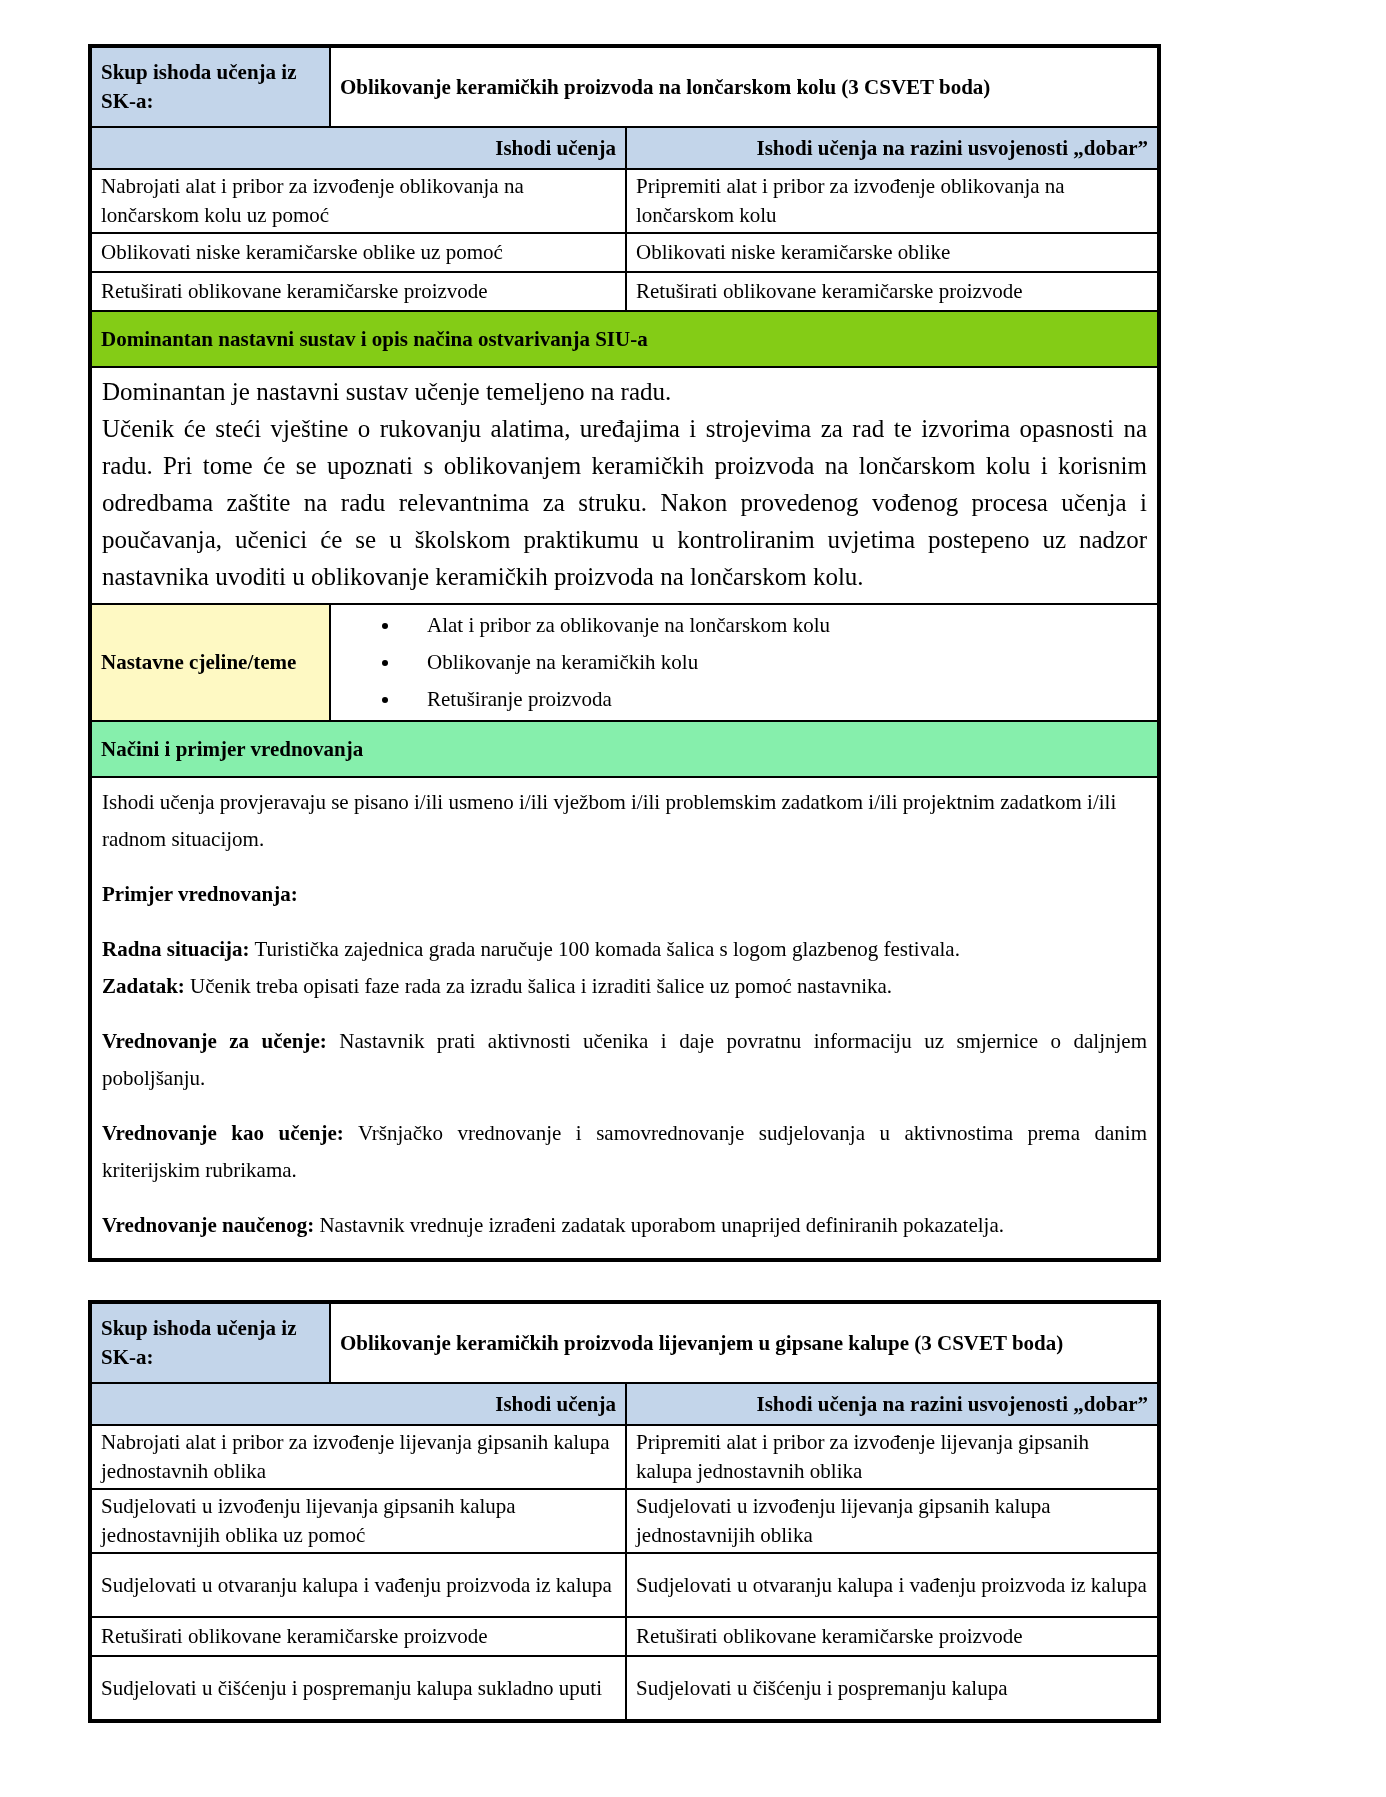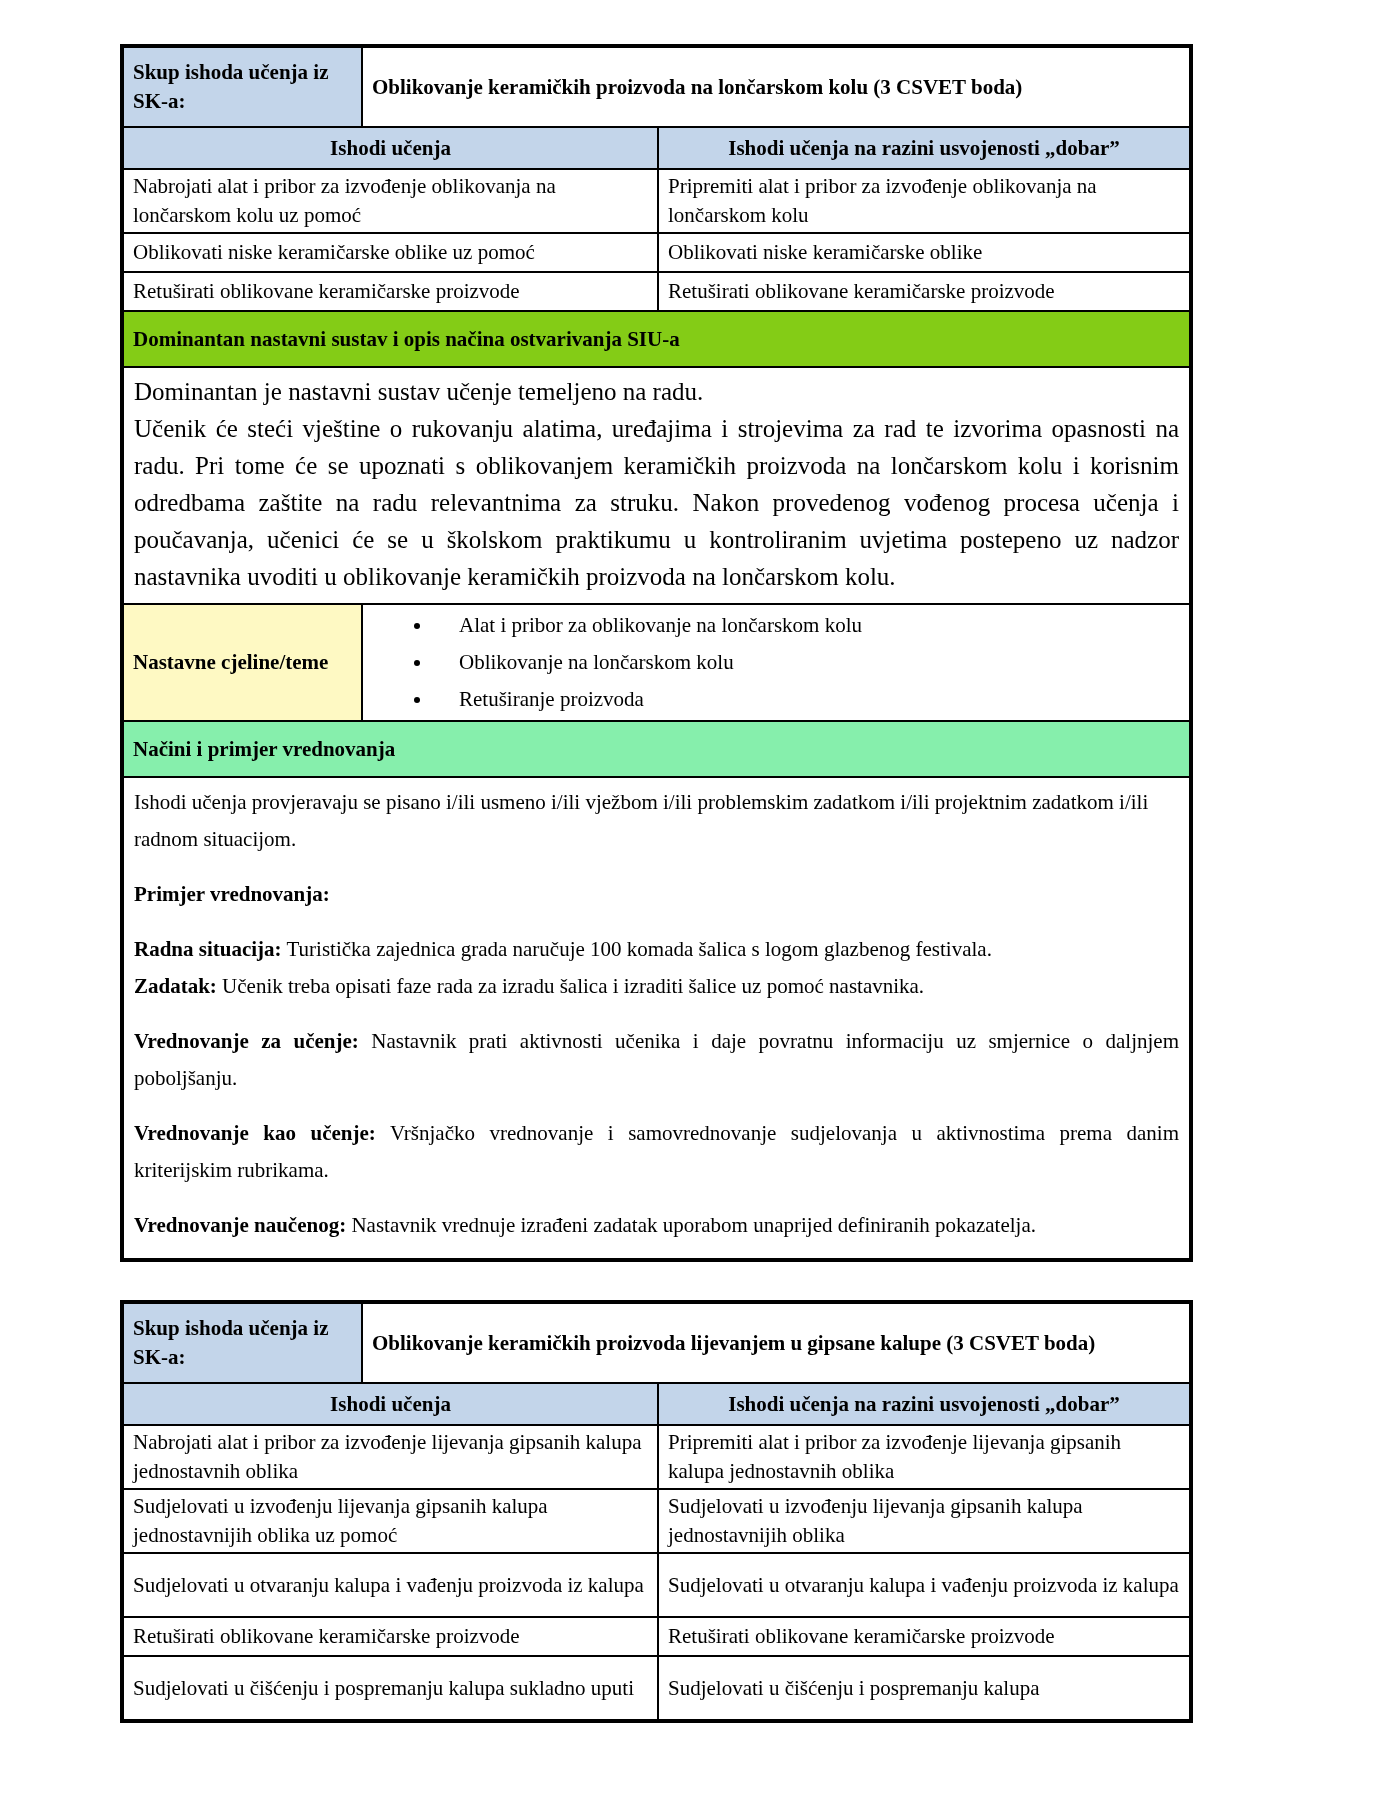--- a/index.html
+++ b/index.html
@@ -8,36 +8,36 @@
     background: #ffffff;
     color: #000000;
     font-family: "Liberation Serif", "DejaVu Serif", serif;
   }
   .page { position: relative; width: 1386px; height: 1797px; overflow: hidden; background: #fff; }
 
   table.tbl {
     border-collapse: collapse;
     table-layout: fixed;
     width: 1069px;
-    margin-left: 120px;
+    margin-left: 88px;
     border: 4px solid #000;
   }
   #table1 { margin-top: 44px; }
   #table2 { margin-top: 38px; }
 
   .tbl td {
     border: 2px solid #000;
     font-size: 21px;
     line-height: 29px;
     padding: 2px 9px;
     vertical-align: middle;
     overflow: hidden;
   }
   .b   { font-weight: bold; }
-  .ctr { text-align: center; }
+  .ctr { text-align: right; }
   .blue { background: #C3D5EA; }
   .just { text-align: justify; }
 
   
   .h78 td { height: 74px; }
   .h40 td { height: 36px; }
   .h62 td { height: 58px; }
   .h54 td { height: 50px; }
   .h37 td { height: 33px; }
   .h113 td { height: 109px; }
@@ -95,21 +95,21 @@
         <td class="para-cell" colspan="3">
           <p>Dominantan je nastavni sustav učenje temeljeno na radu.</p>
           <p class="just">Učenik će steći vještine o rukovanju alatima, uređajima i strojevima za rad te izvorima opasnosti na radu. Pri tome će se upoznati s oblikovanjem keramičkih proizvoda na lončarskom kolu i korisnim odredbama zaštite na radu relevantnima za struku. Nakon provedenog vođenog procesa učenja i poučavanja, učenici će se u školskom praktikumu u kontroliranim uvjetima postepeno uz nadzor nastavnika uvoditi u oblikovanje keramičkih proizvoda na lončarskom kolu.</p>
         </td>
       </tr>
       <tr class="h113">
         <td class="blue b" style="background: #fef9c3;">Nastavne cjeline/teme</td>
         <td class="units-cell" colspan="2">
           <ul>
             <li>Alat i pribor za oblikovanje na lončarskom kolu</li>
-            <li>Oblikovanje na lončarskom kolu</li>
+            <li>Oblikovanje na keramičkih kolu</li>
             <li>Retuširanje proizvoda</li>
           </ul>
         </td>
       </tr>
       <tr class="h54">
         <td class="blue b" colspan="3" style="background: #86efac;">Načini i primjer vrednovanja</td>
       </tr>
       <tr>
         <td class="eval-cell" colspan="3">
           <p>Ishodi učenja provjeravaju se pisano i/ili usmeno i/ili vježbom i/ili problemskim zadatkom i/ili projektnim zadatkom i/ili radnom situacijom.</p>

